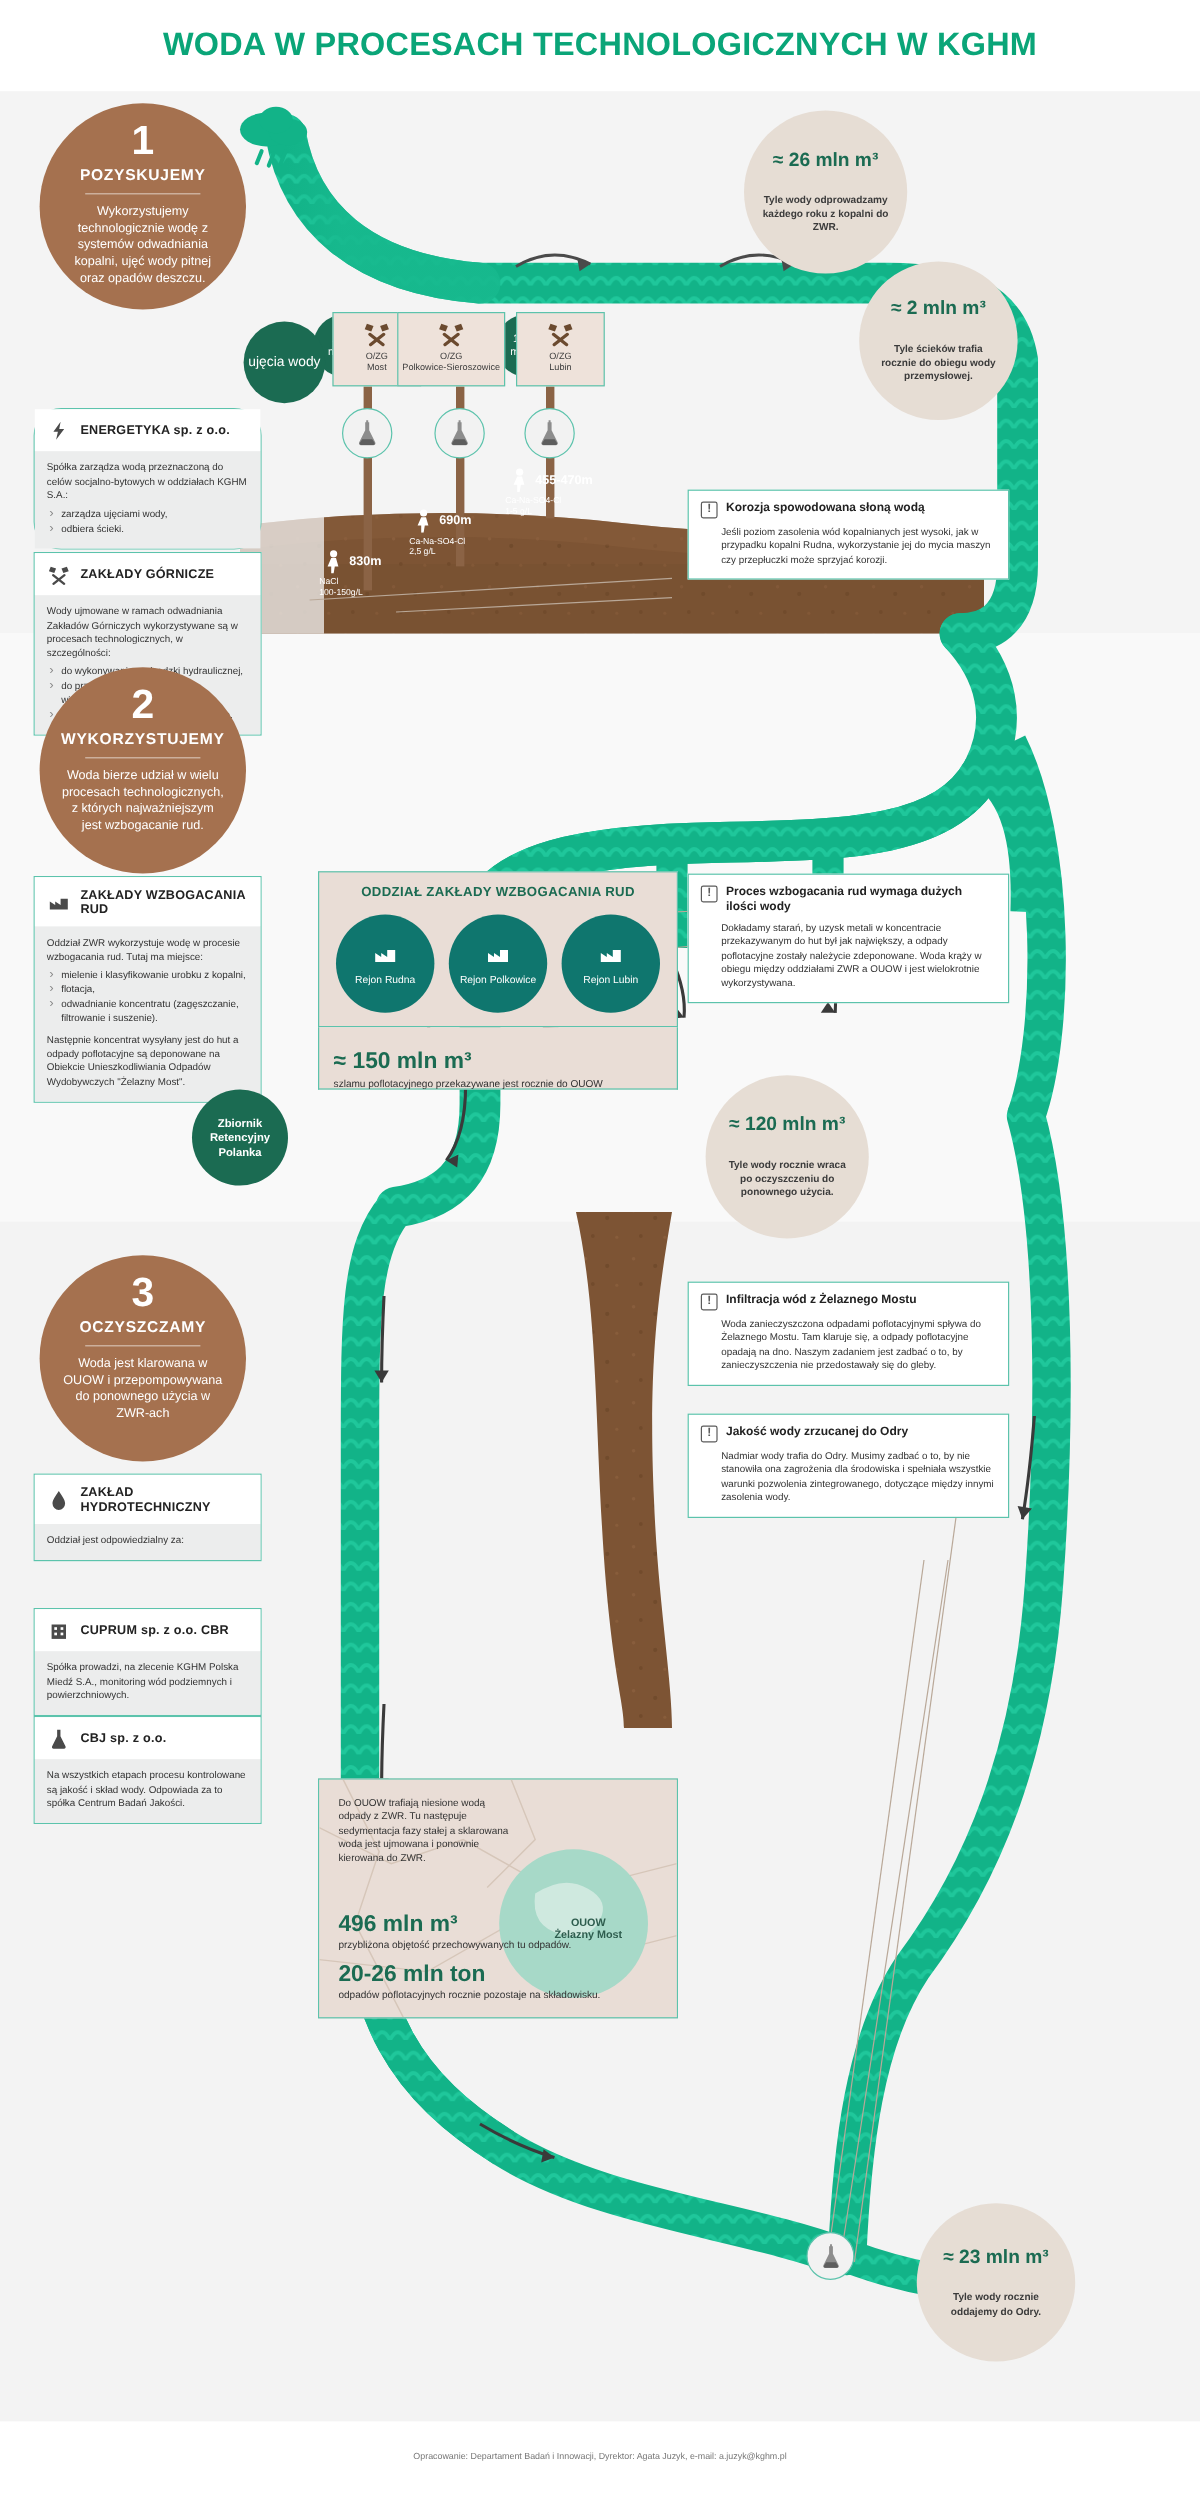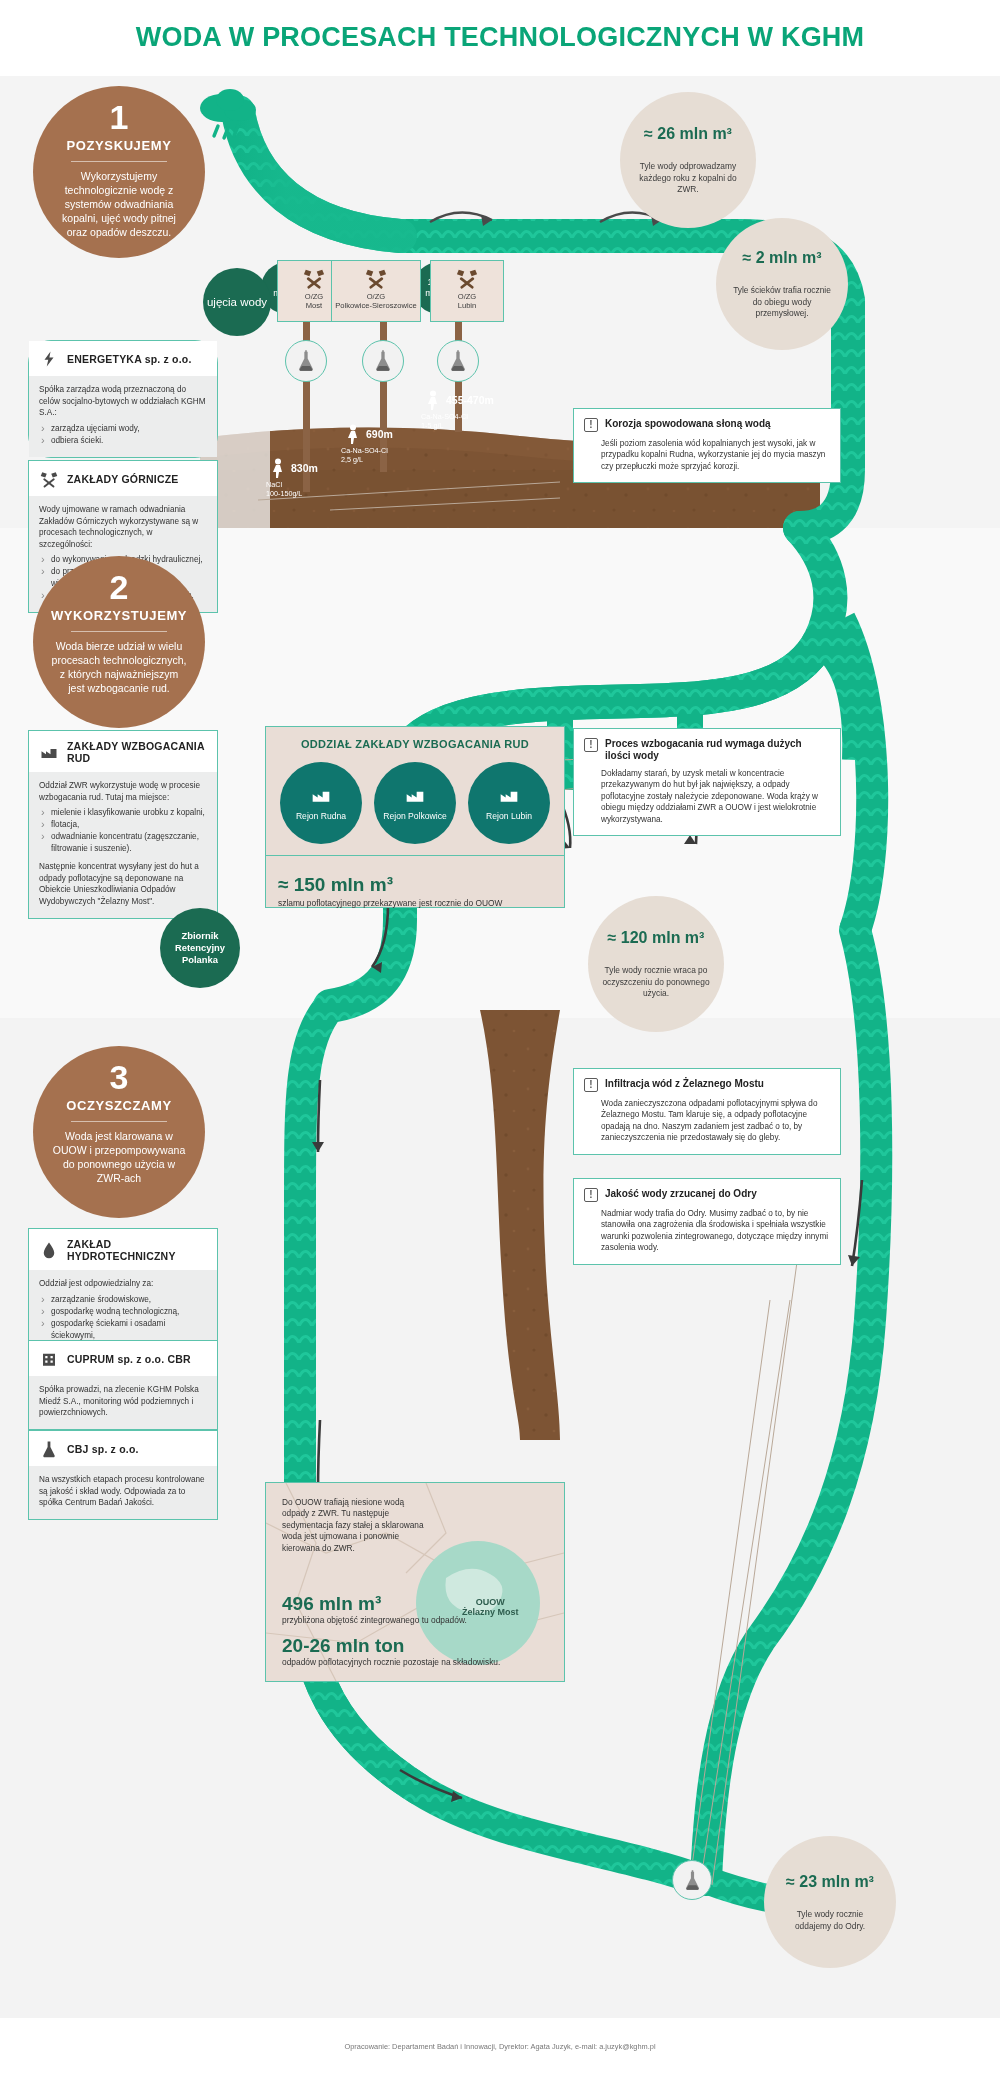--- a/index.html
+++ b/index.html
@@ -75,21 +75,21 @@
     text-align: center; line-height: 12px;
   }
 
   
   .stat-circle {
     position: absolute; border-radius: 50%; background: #e6ddd4;
     text-align: center; display: flex; flex-direction: column;
     align-items: center; justify-content: center; padding: 0 14px;
   }
   .stat-val { font-size: 16px; font-weight: bold; color: #1b6b52; line-height: 20px;}
-  .stat-txt { font-size: 8.4px; line-height: 11.5px; color: #3b3b3b; margin-top: 17px;}
+  .stat-txt { font-size: 8.4px; line-height: 11.5px; color: #3b3b3b; margin-top: 17px; font-weight: bold;}
 
   
   .green-node {
     position: absolute; border-radius: 50%; background: #1b6b52; color: #fff;
     display: flex; flex-direction: column; align-items: center; justify-content: center;
     text-align: center; font-size: 9px; line-height: 11.5px;
   }
   .green-node.big { font-size: 11.5px; line-height: 14px; }
 
   
@@ -497,26 +497,20 @@
 
   <div class="info-box" style="top:1228px; left:28px;">
     <div class="info-head">
       <svg class="ico" viewBox="0 0 24 24">
         <path d="M12 2 C8 8 5 12 5 16 a7 7 0 0 0 14 0 c0 -4 -3 -8 -7 -14z" fill="#4a4a4a"></path>
       </svg>
       <span class="ttl">ZAKŁAD HYDROTECHNICZNY</span>
     </div>
     <div class="info-body">
       <p>Oddział jest odpowiedzialny za:</p>
-      <ul class="info-list">
-        <li>zarządzanie środowiskowe,</li>
-        <li>gospodarkę wodną technologiczną,</li>
-        <li>gospodarkę ściekami i osadami ściekowymi,</li>
-        <li>zrzut nadmiaru wody do Odry.</li>
-      </ul>
     </div>
   </div>
 
   <div class="info-box" style="top:1340px; left:28px;">
     <div class="info-head">
       <svg class="ico" viewBox="0 0 24 24">
         <rect x="4" y="5" width="16" height="16" fill="#4a4a4a"></rect>
         <rect x="7" y="8" width="3" height="3" fill="#fff"></rect>
           <rect x="14" y="8" width="3" height="3" fill="#fff"></rect>
         <rect x="7" y="14" width="3" height="3" fill="#fff"></rect>
@@ -553,21 +547,21 @@
       <circle cx="212" cy="120" r="62" fill="#a7d9c8"></circle>
       <path d="M180 95 q24 -16 44 -4 q18 10 10 26 q-10 18 -32 12 q-26 -6 -22 -34z" fill="#cfe9df"></path>
     </svg>
     <div class="map-text" style="position:absolute; top:14px; left:16px; width:150px;">Do OUOW trafiają niesione wodą odpady z ZWR. Tu następuje sedymentacja fazy stałej a sklarowana woda jest ujmowana i ponownie kierowana do ZWR.</div>
     <div style="position:absolute; top:114px; left:196px; text-align:center; font-size:9px; font-weight:bold; color:#2e5d4e;">
       <span>OUOW</span><br>
       <span>Żelazny Most</span>
     </div>
     <div style="position:absolute; top:110px; left:16px;">
       <div class="big-stat">496 mln m³</div>
-      <div class="small-cap">przybliżona objętość zintegrowanego tu odpadów.</div>
+      <div class="small-cap">przybliżona objętość przechowywanych tu odpadów.</div>
     </div>
     <div style="position:absolute; top:152px; left:16px;">
       <div class="big-stat">20-26 mln ton</div>
       <div class="small-cap">odpadów poflotacyjnych rocznie pozostaje na składowisku.</div>
     </div>
   </div>
 
   <div class="callout" style="top:1068px; left:573px; width:268px;">
     <div class="c-head">
       <div class="excl">!</div>

